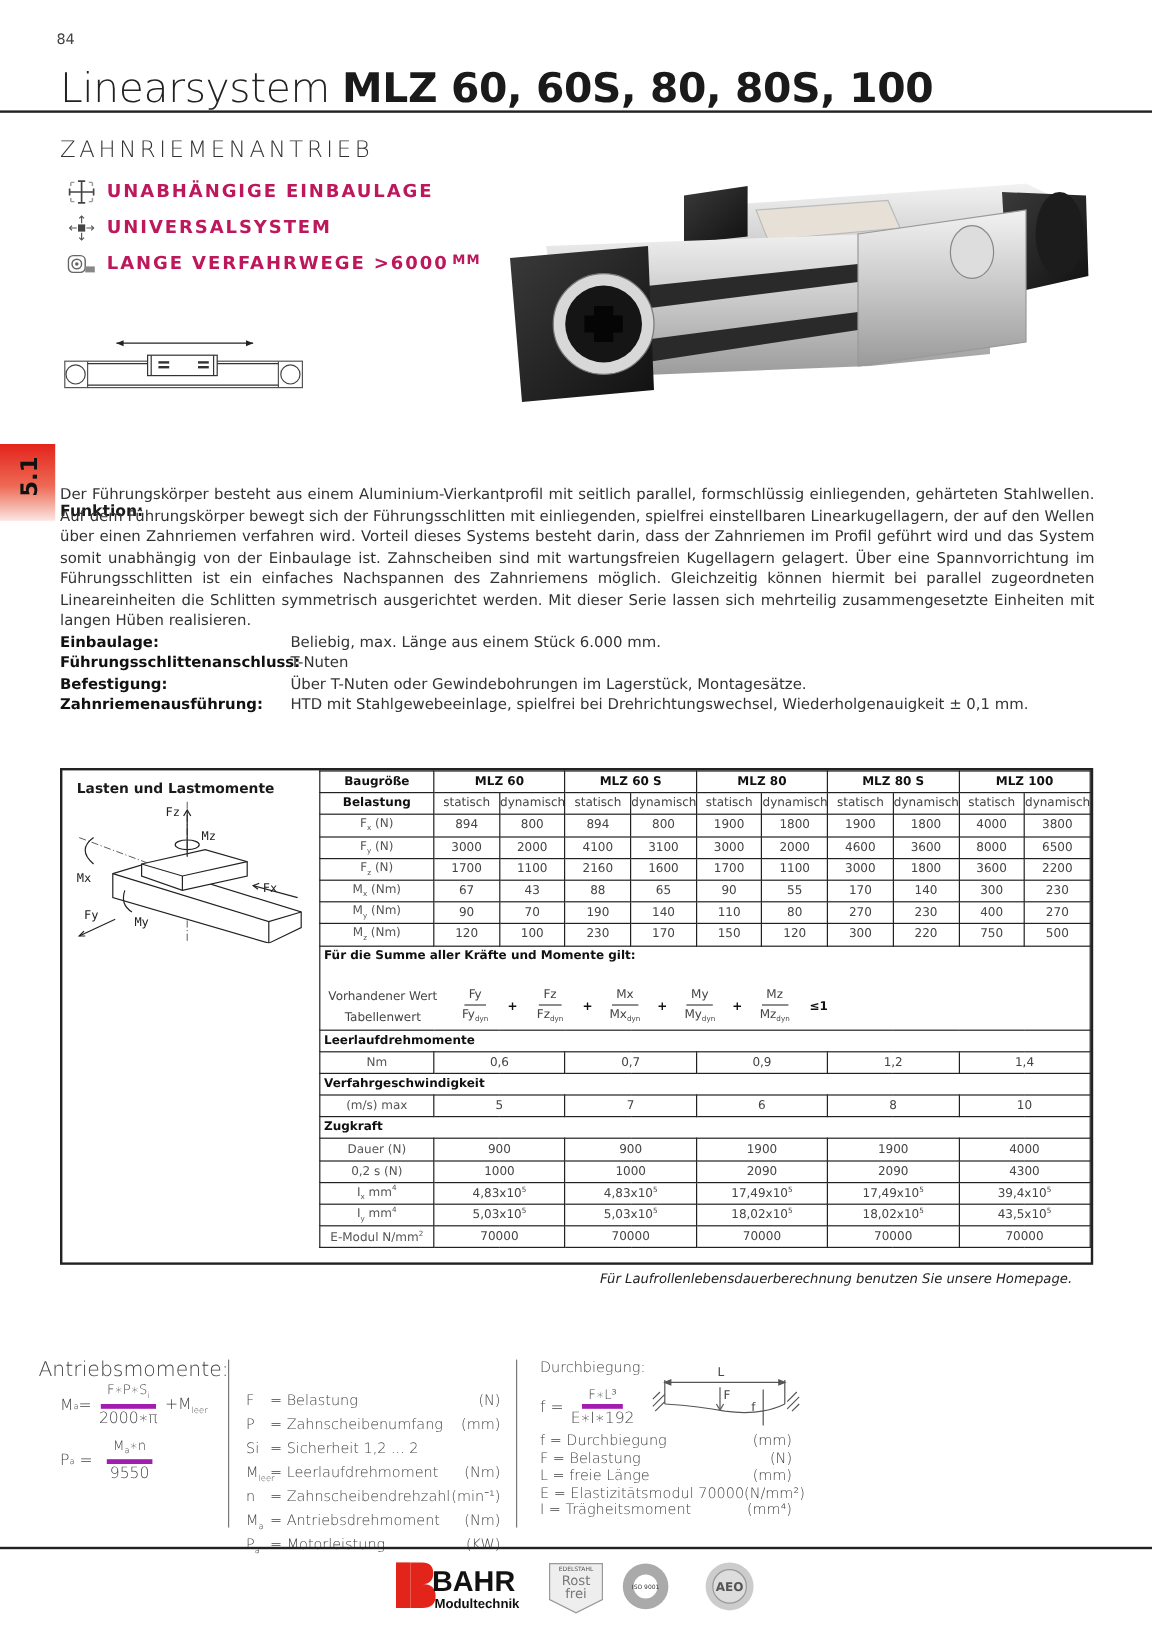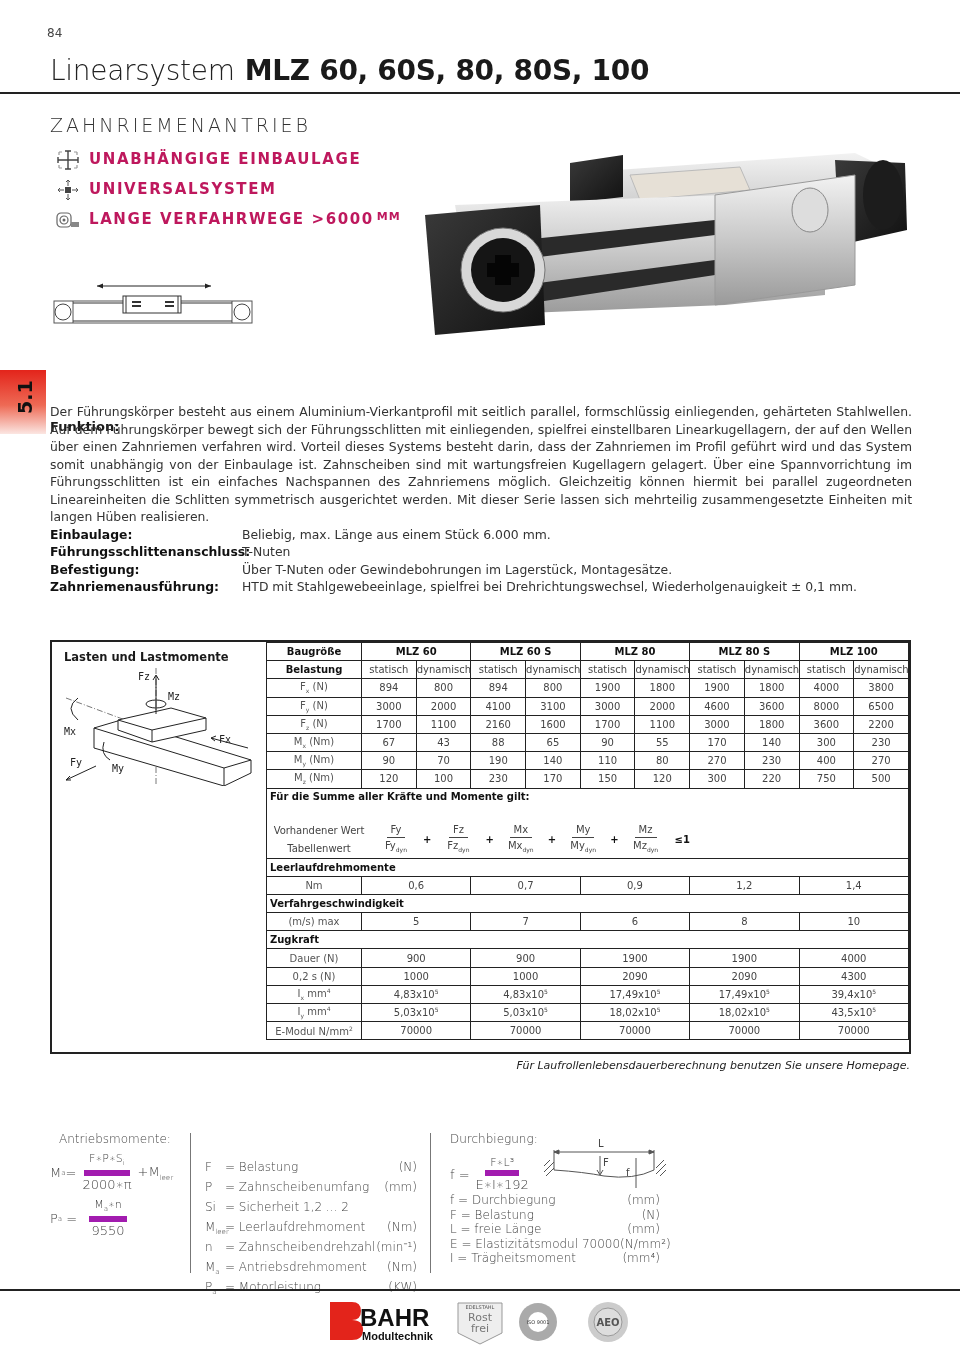--- a/index.html
+++ b/index.html
@@ -1,21 +1,21 @@
 <!DOCTYPE html>
 <html><head>
 <meta charset="utf-8">
 <style>
   * { box-sizing: border-box; margin: 0; padding: 0; }
   html, body { width: 960px; height: 1358px; background: #fff; overflow: hidden; }
   body { position: relative; font-family: "DejaVu Sans", "Liberation Sans", sans-serif; color: #1a1a1a; }
   .abs { position: absolute; }
 
   #page-num { left: 47px; top: 26px; font-size: 12px; color: #444; }
-  #title { left: 50px; top: 54px; font-size: 28px; white-space: nowrap; letter-spacing: -0.3px; }
+  #title { left: 50px; top: 54px; font-size: 34px; white-space: nowrap; letter-spacing: -0.3px; }
   #title .light { font-weight: 300; color: #222; }
   #title .bold { font-weight: bold; margin-left: 10px; }
   #title-rule { left: 0; top: 92px; width: 960px; height: 2px; background: #222; }
 
   #subtitle { left: 50px; top: 114px; font-size: 19px; letter-spacing: 3px; color: #333; font-weight: 300; }
   .feature { position: absolute; left: 56px; font-size: 15px; letter-spacing: 1.6px; color: #be185d; display: flex; align-items: flex-start; font-weight: bold; }
   .feature .ico { width: 24px; height: 20px; margin-right: 9px; display: inline-flex; align-items: center; justify-content: center; }
   .feature .mm { font-size: 11px; letter-spacing: 1px; margin-left: 3px; }
 
   #belt-diagram { left: 53px; top: 278px; width: 205px; height: 50px; }
@@ -47,29 +47,29 @@
   .sum-title { font-weight: bold; color: #111; padding: 2px 3px 0; font-size: 10px; }
   .sum-formula { display: flex; align-items: center; margin-top: 20px; font-size: 10px; color: #444; }
   .sum-labels { width: 108px; text-align: center; line-height: 18px; margin-left: -2px; }
   .frac { display: inline-flex; flex-direction: column; align-items: center; margin: 0 6px; min-width: 34px; }
   .frac .num { padding: 0 4px; border-bottom: 1px solid #444; line-height: 15px; }
   .frac .den { line-height: 16px; }
   .frac .den sub { font-size: 7px; }
   .plus { font-weight: bold; color: #111; margin: 0 4px; }
   .leq { font-weight: bold; color: #111; margin-left: 6px; }
 
-  #homepage-note { left: 500px; top: 1059px; width: 410px; text-align: right; font-style: italic; font-size: 11px; color: #222; }
+  #homepage-note { left: 500px; top: 1059px; width: 410px; text-align: left; font-style: italic; font-size: 11px; color: #222; }
 
   
   .fx { font-family: "DejaVu Sans", sans-serif; font-weight: 300; color: #444; }
-  #drive-title { left: 59px; top: 1132px; font-size: 12px; }
+  #drive-title { left: 32px; top: 1132px; font-size: 17px; }
   #ma-formula { left: 50px; top: 1152px; font-size: 13px; display: flex; align-items: center; }
   #pa-formula { left: 50px; top: 1198px; font-size: 13px; display: flex; align-items: center; }
   .f2 { display: inline-flex; flex-direction: column; align-items: center; margin: 0 6px; }
-  .f2 .n { border-bottom: 6px solid #a21caf; padding: 0 5px; font-size: 11px; line-height: 14px; }
+  .f2 .n { border-bottom: 4px solid #a21caf; padding: 0 5px; font-size: 11px; line-height: 14px; }
   .f2 .d { font-size: 13px; line-height: 17px; }
   .f2 sub, .fx sub { font-size: 7px; }
   #vline1 { left: 190px; top: 1133px; width: 1px; height: 140px; background: #777; }
   #vline2 { left: 430px; top: 1133px; width: 1px; height: 140px; background: #777; }
   #legend-left { left: 205px; top: 1160px; width: 212px; font-size: 12px; line-height: 14.6px; }
   .lg-row { display: flex; }
   .lg-row .sym { width: 20px; }
   .lg-row .eq { flex: 1; white-space: nowrap; }
   .lg-row .unit { text-align: right; white-space: nowrap; }
 

